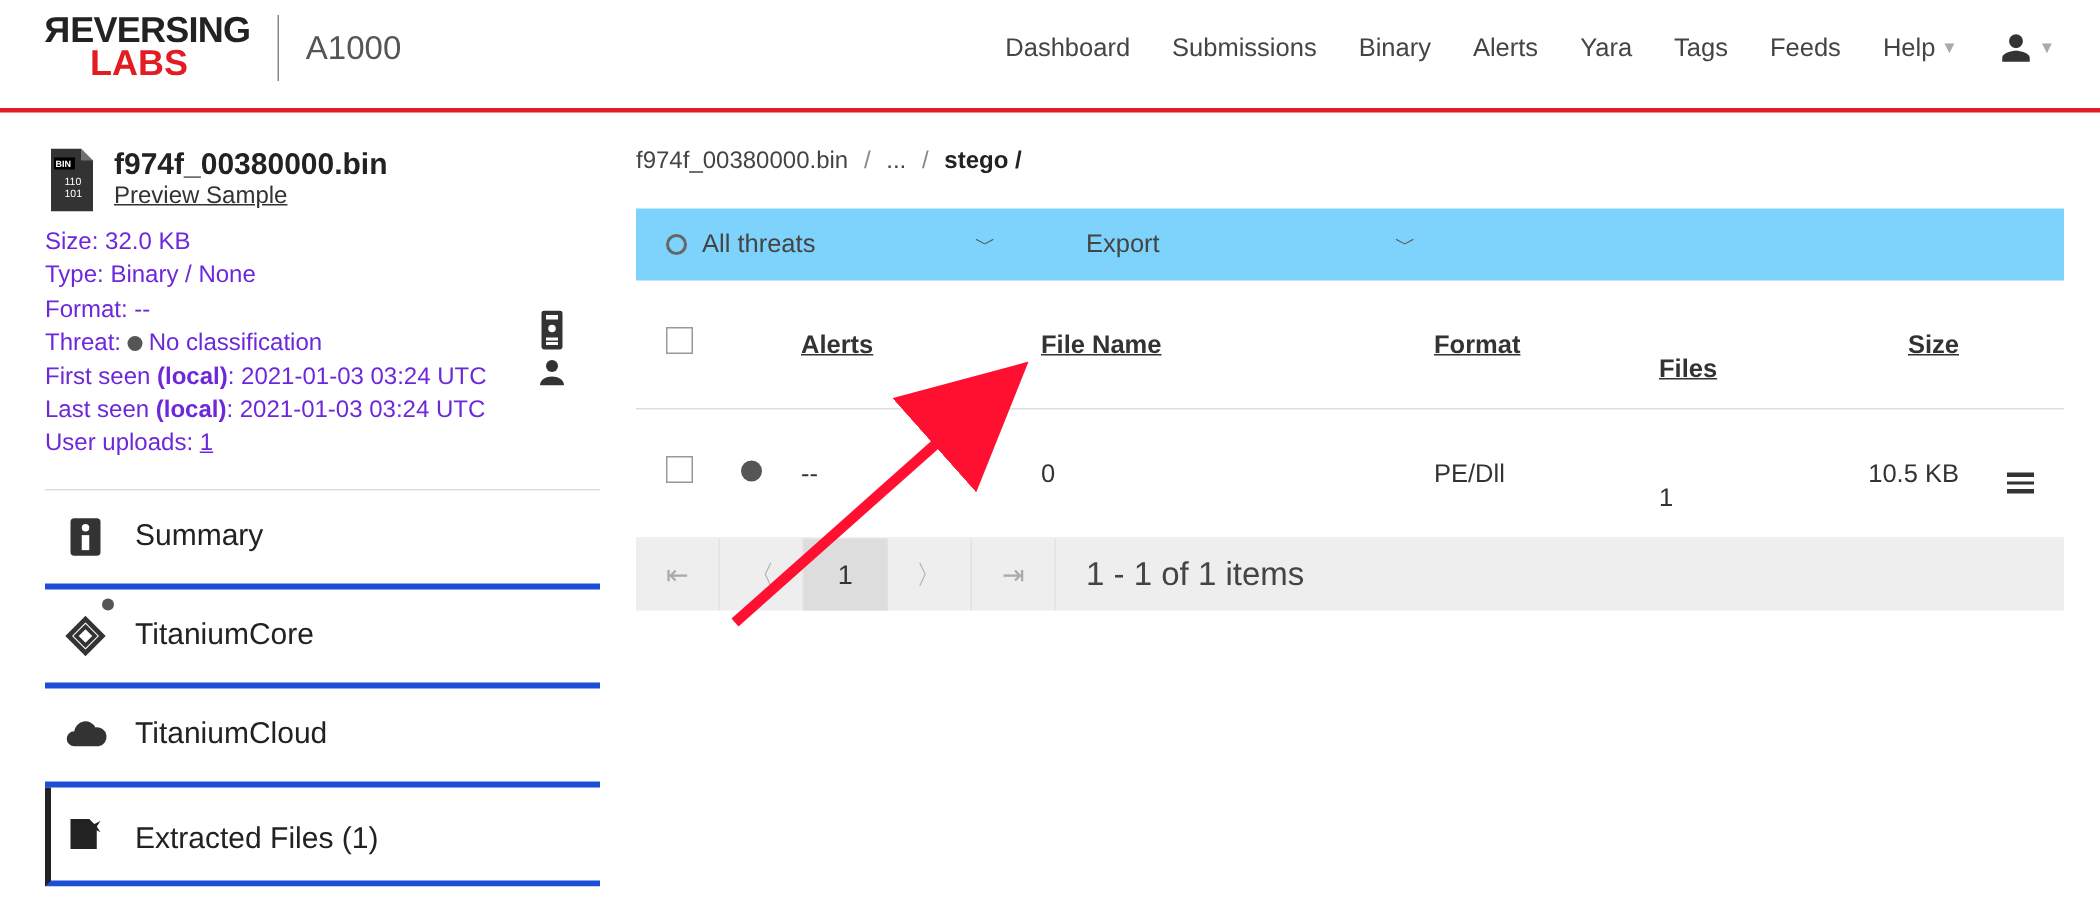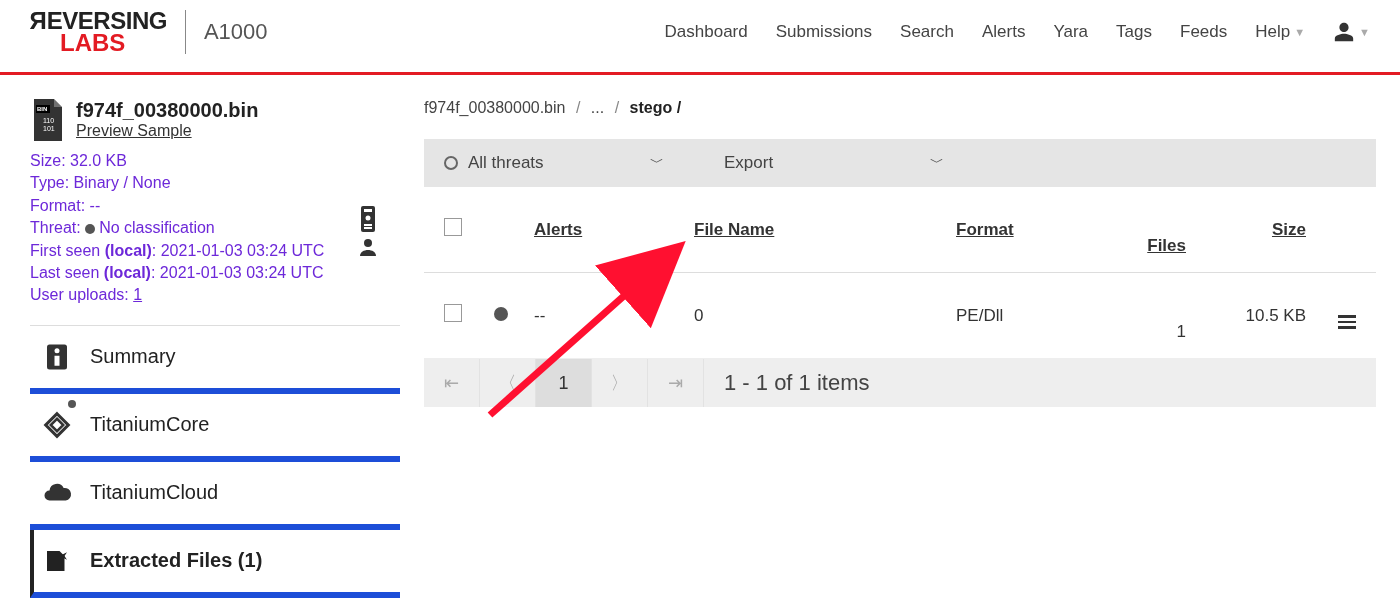--- a/index.html
+++ b/index.html
@@ -20,45 +20,45 @@
 .main { display: flex; }
 .sidebar { width: 400px; padding: 24px 0 0 30px; }
 .file-hdr { display: flex; gap: 10px; align-items: flex-start; margin-bottom: 6px; }
 .bin-icon { width:36px; }
 .file-title { font-size: 20px; font-weight: 700; color: #222; }
 .preview-link { font-size: 16px; color: #333; text-decoration: underline; }
 .meta { font-size: 16px; color: #6d28d9; line-height: 1.4; margin-top: 4px; position: relative; }
 .meta .threat-dot { display:inline-block; width:10px; height:10px; border-radius:50%; background:#555; vertical-align: middle; margin-right:4px;}
 .meta-icons { position: absolute; right: 22px; top: 56px; display:flex; flex-direction:column; align-items:center; gap:2px;}
 .side-nav { margin-top: 18px; border-top: 1px solid #ddd; }
-.side-nav-item { display:flex; align-items:center; gap:18px; padding: 16px 12px; font-size: 20px; color:#222; border-bottom:6px solid #1d4ed8; cursor:pointer; position:relative; }
-.side-nav-item.active { font-weight:700; border-left:4px solid #222; padding-left:8px; }
+.side-nav-item { display:flex; align-items:center; gap:18px; padding: 16px 12px; font-size: 20px; color:#222; border-bottom:4px solid #1d4ed8; cursor:pointer; position:relative; }
+.side-nav-item.active { font-weight:400; border-left:4px solid #222; padding-left:8px;align-items:flex-end; }
 .side-nav-item .dot { position:absolute; top:6px; left:38px; width:8px; height:8px; border-radius:50%; background:#555; }
 .side-nav-item svg { width:30px; height:30px; }
 
 .content { flex:1; padding: 24px 24px 0 24px; }
 .breadcrumb { font-size: 16px; color:#444; margin-bottom: 22px; }
 .breadcrumb .sep { color:#888; margin: 0 6px; }
 .breadcrumb .current { font-weight:700; color:#222; }
 
-.filter-bar { background:#e5e5e5; display:flex; align-items:center; padding: 14px 20px; gap: 60px; font-size:17px; color:#444; }
+.filter-bar { background:#7dd3fc; display:flex; align-items:center; padding: 14px 20px; gap: 60px; font-size:17px; color:#444; }
 .filter-item { display:flex; align-items:center; gap:12px; cursor:pointer; width: 220px; justify-content: space-between;}
 .filter-item .left { display:flex; align-items:center; gap:10px;}
 .circle-o { width:14px; height:14px; border:2px solid #666; border-radius:50%; display:inline-block; }
 .chev { font-size:14px; color:#555; }
 
 .table { width:100%; }
 .thead { display:flex; align-items:center; padding: 16px 20px; border-bottom:1px solid #ddd; font-size:17px; font-weight:700; }
 .thead .h { text-decoration: underline; cursor:pointer; }
 .col-chk { width: 50px; }
 .col-dot { width: 40px; }
 .col-threat { width: 160px; }
 .col-fname { flex: 1; }
 .col-format { width: 150px; }
-.col-files { width: 80px; text-align:right;margin-top:33px; }
+.col-files { width: 80px; text-align:left;margin-top:33px; }
 .col-size { width: 120px; text-align:right; }
 .col-menu { width: 50px; text-align:right; }
 .trow { display:flex; align-items:center; padding: 16px 20px; border-bottom:1px solid #eee; font-size:17px; }
 .chk { width:18px; height:18px; border:1px solid #999; display:inline-block; cursor:pointer; }
 .trow .dot { width:14px; height:14px; border-radius:50%; background:#555; display:inline-block; }
 .hamb { display:inline-flex; flex-direction:column; gap:3px; cursor:pointer;}
 .hamb span{ width:18px; height:2.5px; background:#333; display:block;}
 
 .pager { display:flex; align-items:center; background:#eee; height:48px; }
 .pbtn { width:56px; height:48px; display:flex; align-items:center; justify-content:center; color:#aaa; font-size:18px; border-right:1px solid #e2e2e2; cursor:pointer;}
@@ -76,21 +76,21 @@
     <div class="logo">
       <span class="logo-top"><span class="backward-r">R</span>EVERSING</span>
       <span class="logo-bottom">LABS</span>
     </div>
     <div class="logo-divider"></div>
     <div class="logo-prod">A1000</div>
   </div>
   <div class="nav">
     <span class="nav-item">Dashboard</span>
     <span class="nav-item">Submissions</span>
-    <span class="nav-item">Search</span>
+    <span class="nav-item">Binary</span>
     <span class="nav-item">Alerts</span>
     <span class="nav-item">Yara</span>
     <span class="nav-item">Tags</span>
     <span class="nav-item">Feeds</span>
     <span class="nav-item">
       <span>Help</span>
       <span class="caret">▼</span>
     </span>
     <span class="nav-item user-icon">
       <svg width="22" height="22" viewBox="0 0 24 24">

